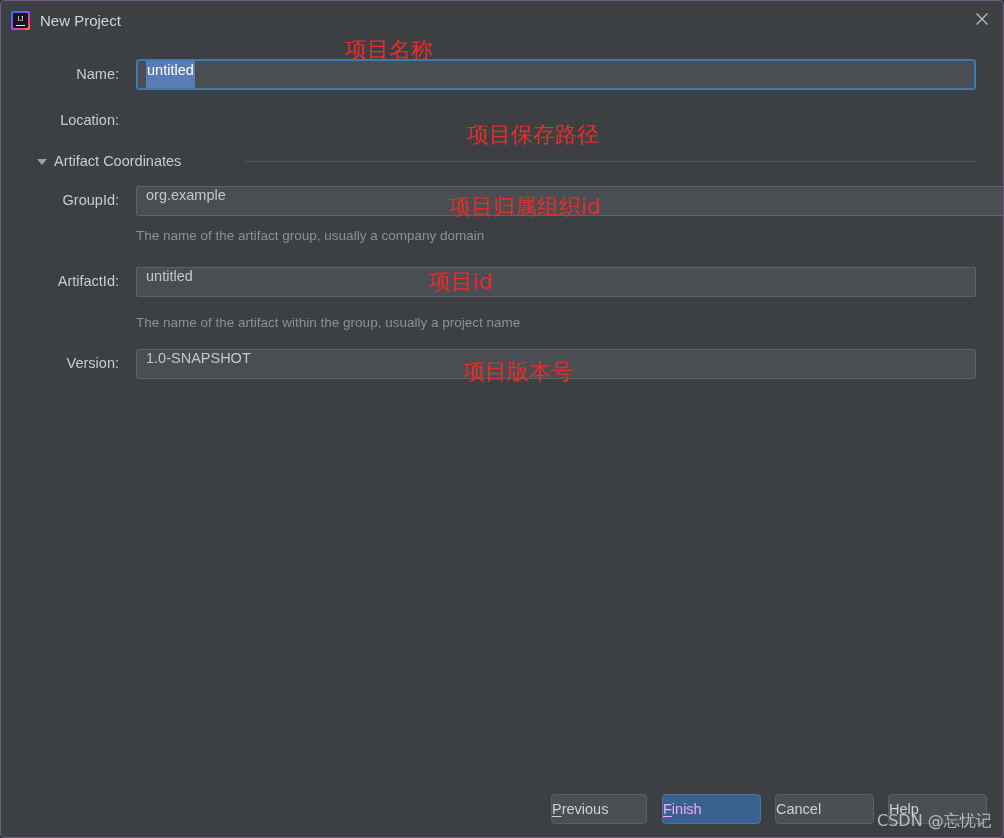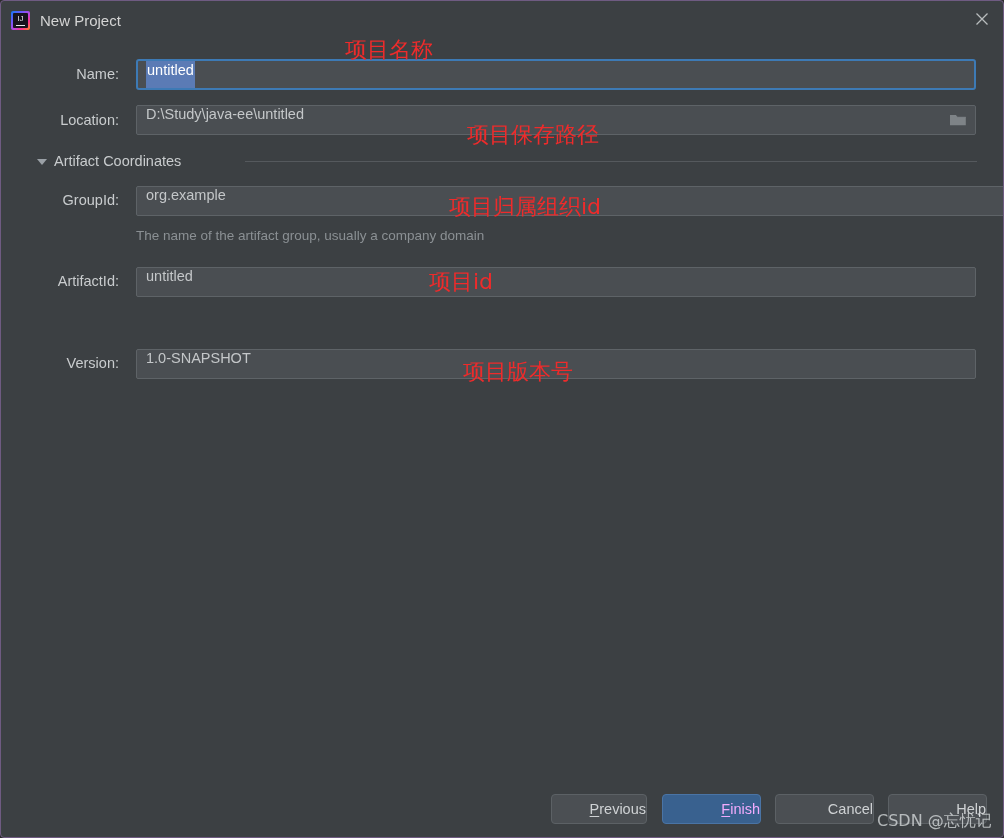--- a/index.html
+++ b/index.html
@@ -170,21 +170,21 @@
     position: absolute;
     box-sizing: border-box;
     height: 30px;
     border-radius: 4px;
     background: #4b4f53;
     border: 1px solid #5c6165;
     color: #cfd2d4;
     font-size: 14.5px;
     display: flex;
     align-items: center;
-    justify-content: flex-end;
+    justify-content: flex-start;
     cursor: default;
   }
   .btn-primary {
     background: #39618f;
     border: 1px solid #4a74a5;
     color: #f0abfc;
   }
   .btn u { text-underline-offset: 2px; }
 
   
@@ -212,46 +212,38 @@
       </svg>
     </div>
   </div>
 
   <div class="label" style="left:0px; top:65px; width:118px;">Name:</div>
   <div class="field field-focused" style="left:135px; top:58px; width:840px; height:31px;">
     <span class="sel">untitled</span>
   </div>
 
   <div class="label" style="left:0px; top:111px; width:118px;">Location:</div>
-  <div class="field" style="left:135px; top:104px; width:840px;">
-    <span class="value">D:\Study\java-ee\untitled</span>
-    <span class="browse-icon">
-      <svg width="18" height="16" viewBox="0 0 18 16">
-        <path d="M1 3.5 L7 3.5 L8.3 5.3 L16.8 5.3 L16.8 13.2 L1 13.2 Z" fill="#7e8387"></path>
-        <path d="M1 3.5 L7 3.5 L8.3 5.3 L16.8 5.3" fill="none" stroke="#7e8387" stroke-width="1"></path>
-      </svg>
-    </span>
-  </div>
 
   <div class="section-hdr" style="left:36px; top:152px; width:940px; height:18px;">
     <div class="tri"></div>
     <div class="section-label">Artifact Coordinates</div>
     <div class="section-rule" style="left:208px; width:732px;"></div>
   </div>
 
   <div class="label" style="left:0px; top:191px; width:118px;">GroupId:</div>
   <div class="field" style="left:135px; top:185px; width:884px;">
     <span class="value">org.example</span>
   </div>
   <div class="hint" style="left:135px; top:227px;">The name of the artifact group, usually a company domain</div>
 
   <div class="label" style="left:0px; top:272px; width:118px;">ArtifactId:</div>
   <div class="field" style="left:135px; top:266px; width:840px;">
     <span class="value">untitled</span>
   </div>
+  <div class="hint" style="left:135px; top:314px;">The name of the artifact within the group, usually a project name</div>
 
   <div class="label" style="left:0px; top:354px; width:118px;">Version:</div>
   <div class="field" style="left:135px; top:348px; width:840px;">
     <span class="value">1.0-SNAPSHOT</span>
   </div>
 
   <div class="anno" style="left:344px; top:36px;">项目名称</div>
   <div class="anno" style="left:448px; top:193px;">项目归属组织id</div>
   <div class="anno" style="left:466px; top:121px;">项目保存路径</div>
   <div class="anno" style="left:428px; top:268px;">项目id</div>

